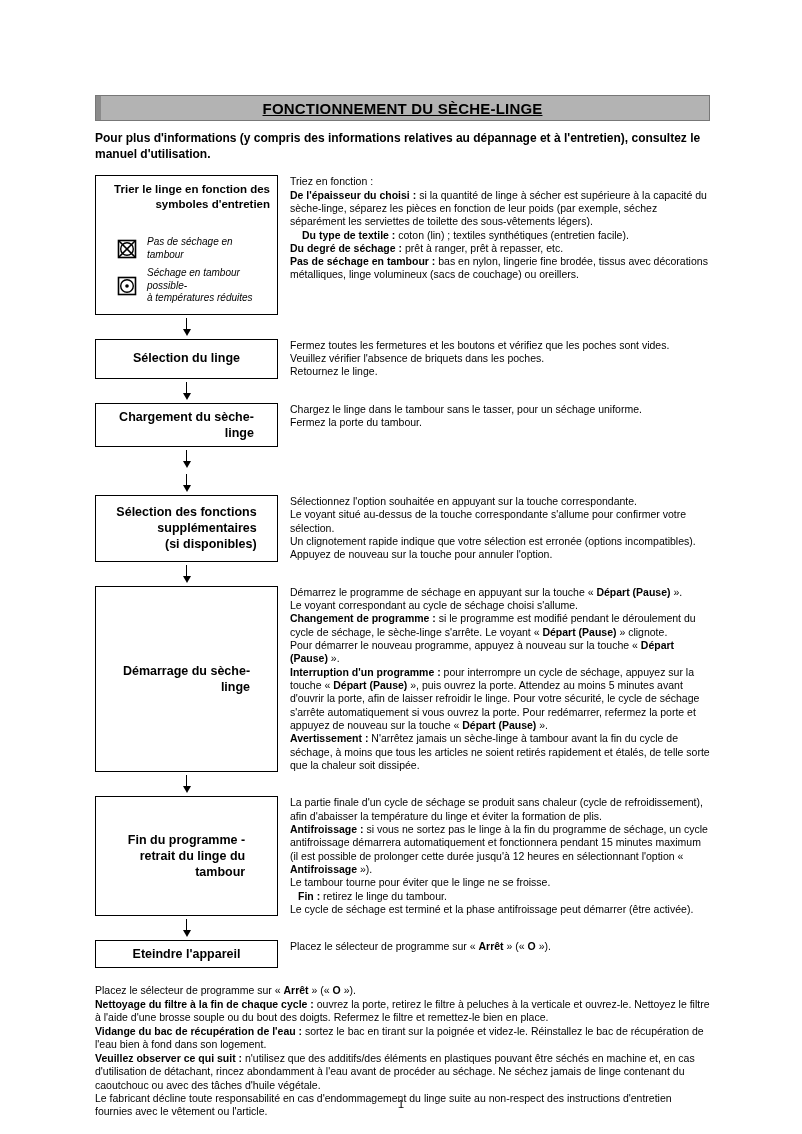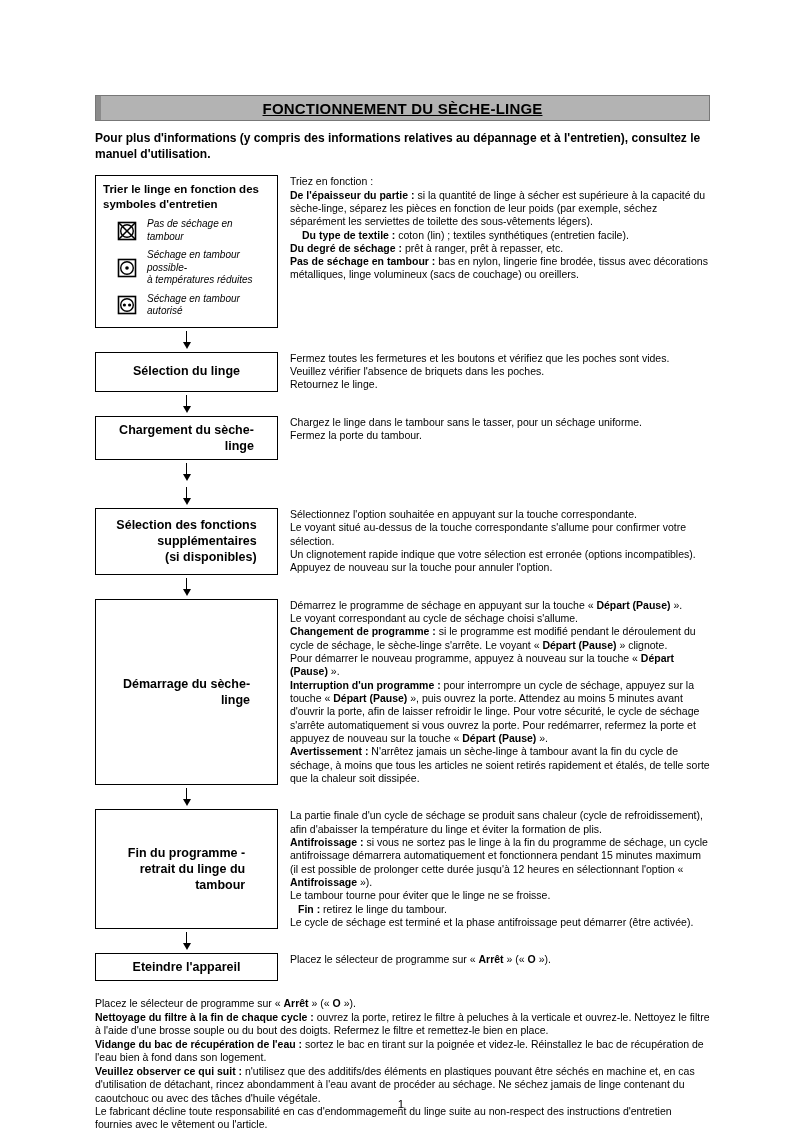--- a/index.html
+++ b/index.html
@@ -22,21 +22,21 @@
 
   .flow { margin-top:13px; }
   .row { display:flex; align-items:stretch; }
   .box {
     width:183px; border:1.5px solid #000;
     display:flex; align-items:center; justify-content:center;
     text-align:center; padding:5px 6px;
   }
   .bl { font-weight:bold; font-size:12.5px; line-height:1.3; white-space:pre-line;text-align:right; }
   .sortbox { flex-direction:column; align-items:stretch; justify-content:flex-start; padding:6px 7px; }
-  .sortbox .bt { text-align:left; font-weight:bold; font-size:11.5px; line-height:1.3; white-space:pre-line; margin-bottom:3px; }
+  .sortbox .bt { text-align:right; font-weight:bold; font-size:11.5px; line-height:1.3; white-space:pre-line; margin-bottom:21px; }
   .symrow { display:flex; align-items:center; margin:3px 11px;font-style:italic; }
   .symrow .ic { flex:0 0 auto; margin:0 9px 0 2px; display:flex; }
   .symrow .lb { font-size:10px; line-height:1.25; text-align:left; white-space:pre-line; font-weight:normal; }
 
   .text { flex:1; padding-left:12px; font-size:10.5px; line-height:1.27; white-space:pre-wrap; }
 
   .arrowrow { width:183px; display:flex; justify-content:center; padding:3px 0; }
   .arrow { display:flex; flex-direction:column; align-items:center; }
   .arrow .shaft { width:1.5px; height:11px; background:#000; }
   .arrow .head { width:0; height:0; border-left:4.5px solid transparent; border-right:4.5px solid transparent; border-top:7px solid #000; }
@@ -76,34 +76,23 @@
           <span class="ic">
             <svg width="22" height="22" viewBox="0 0 22 22">
               <rect x="2.5" y="2.5" width="17" height="17" fill="none" stroke="#000" stroke-width="1.6"></rect>
               <circle cx="11" cy="11" r="6.3" fill="none" stroke="#000" stroke-width="1.4"></circle>
               <circle cx="11" cy="11" r="1.8" fill="#000"></circle>
             </svg>
           </span>
           <span class="lb">Séchage en tambour possible-
 à températures réduites</span>
         </div>
-        <div class="symrow">
-          <span class="ic">
-            <svg width="22" height="22" viewBox="0 0 22 22">
-              <rect x="2.5" y="2.5" width="17" height="17" fill="none" stroke="#000" stroke-width="1.6"></rect>
-              <circle cx="11" cy="11" r="6.3" fill="none" stroke="#000" stroke-width="1.4"></circle>
-              <circle cx="8.4" cy="11" r="1.6" fill="#000"></circle>
-              <circle cx="13.6" cy="11" r="1.6" fill="#000"></circle>
-            </svg>
-          </span>
-          <span class="lb">Séchage en tambour autorisé</span>
-        </div>
       </div>
       <div class="text"><span>Triez en fonction :
-</span><span style="font-weight: bold;">De l'épaisseur du partie : </span><span>si la quantité de linge à sécher est supérieure à la capacité du sèche-linge, séparez les pièces en fonction de leur poids (par exemple, séchez séparément les serviettes de toilette des sous-vêtements légers).
+</span><span style="font-weight: bold;">De l'épaisseur du choisi : </span><span>si la quantité de linge à sécher est supérieure à la capacité du sèche-linge, séparez les pièces en fonction de leur poids (par exemple, séchez séparément les serviettes de toilette des sous-vêtements légers).
 </span><span style="font-weight: bold; padding-left: 12px;">Du type de textile : </span><span>coton (lin) ; textiles synthétiques (entretien facile).
 </span><span style="font-weight: bold;">Du degré de séchage : </span><span>prêt à ranger, prêt à repasser, etc.
 </span><span style="font-weight: bold;">Pas de séchage en tambour : </span><span>bas en nylon, lingerie fine brodée, tissus avec décorations métalliques, linge volumineux (sacs de couchage) ou oreillers.</span></div>
     </div>
 
     <div class="arrowrow">
       <span class="arrow">
           <span class="shaft"></span>
           <span class="head"></span>
         </span>

